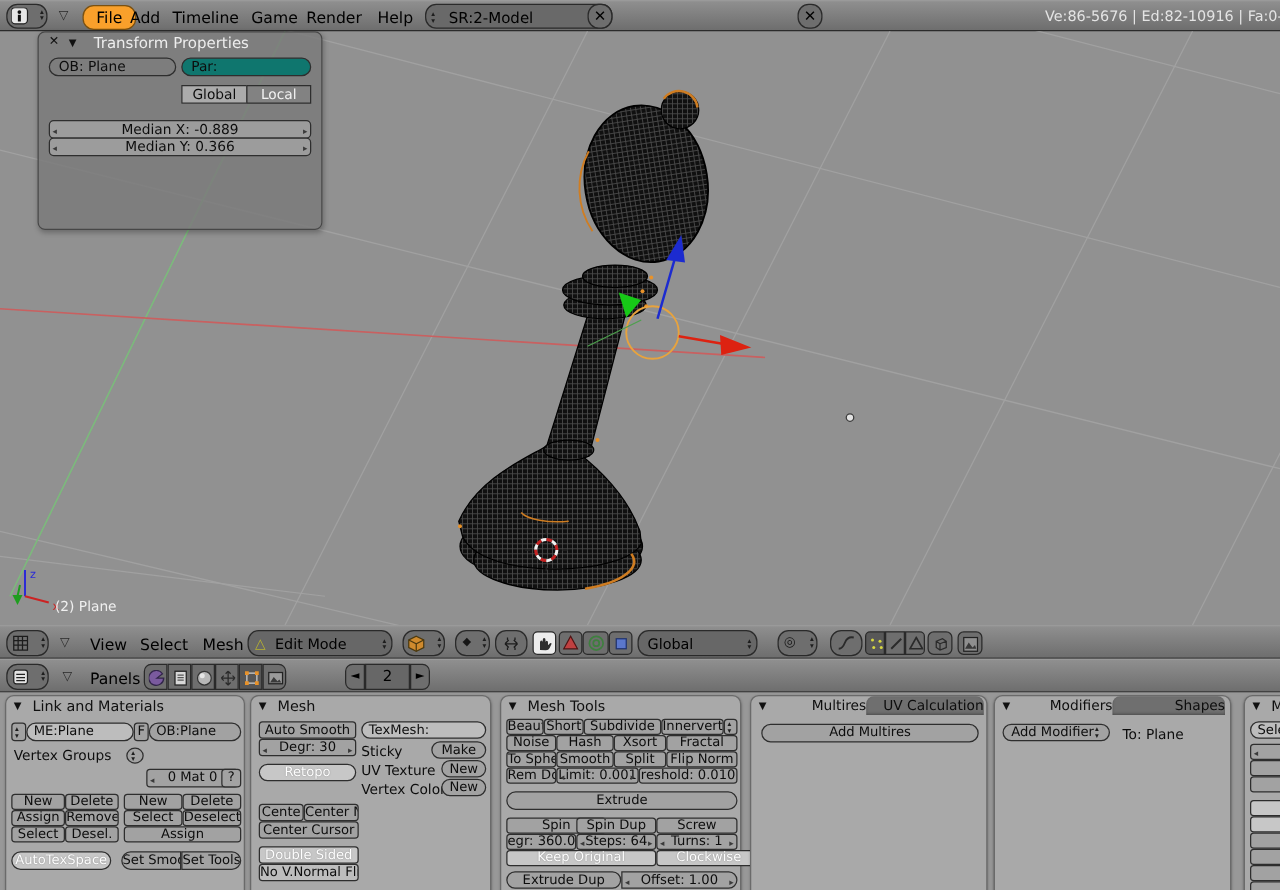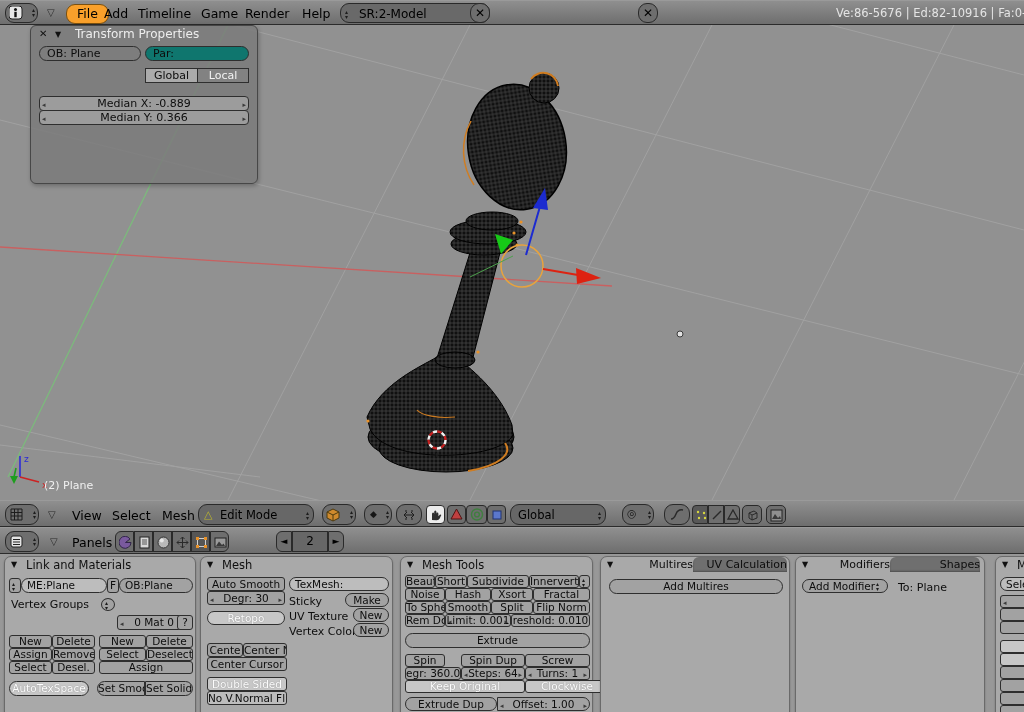--- a/index.html
+++ b/index.html
@@ -384,21 +384,21 @@
   <div class="b" style="left:47px;top:104px;width:43px">Desel.</div>
 
   <div class="b" style="left:94px;top:78px;width:47px">New</div>
   <div class="b" style="left:141px;top:78px;width:47px">Delete</div>
   <div class="b" style="left:94px;top:91px;width:47px">Select</div>
   <div class="b" style="left:141px;top:91px;width:47px">Deselect</div>
   <div class="b" style="left:94px;top:104px;width:94px">Assign</div>
 
   <div class="b lit rnd" style="left:4px;top:124px;width:80px;height:15px;line-height:13px">AutoTexSpace</div>
   <div class="b" style="left:92px;top:124px;width:48px;height:15px;line-height:13px;border-radius:8px 0 0 8px">Set Smoo</div>
-  <div class="b" style="left:140px;top:124px;width:48px;height:15px;line-height:13px;border-radius:0 8px 8px 0">Set Solid</div>
+  <div class="b" style="left:140px;top:124px;width:48px;height:15px;line-height:13px;border-radius:0 8px 8px 0">Set Tools</div>
 </div>
 
 <div class="panel" style="left:200px;width:193px">
   <span class="phead-arrow">▼</span>
   <span class="ptitle">Mesh</span>
 
   <div class="b" style="left:6px;top:20px;width:78px;height:14px;line-height:12px">Auto Smooth</div>
   <div class="b val" style="left:6px;top:34px;width:78px;height:14px;line-height:12px">Degr: 30</div>
   <div class="b lit rnd" style="left:6px;top:54px;width:78px;height:14px;line-height:12px">Retopo</div>
 
@@ -442,21 +442,21 @@
   <div class="b" style="left:44px;top:44px;width:46px">Smooth</div>
   <div class="b" style="left:90px;top:44px;width:42px">Split</div>
   <div class="b" style="left:132px;top:44px;width:57px">Flip Norm</div>
 
   <div class="b" style="left:4px;top:57px;width:40px">Rem Dou</div>
   <div class="b val" style="left:44px;top:57px;width:66px">Limit: 0.001</div>
   <div class="b" style="left:110px;top:57px;width:79px">reshold: 0.010</div>
 
   <div class="b rnd" style="left:4px;top:76px;width:185px;height:15px;line-height:13px">Extrude</div>
 
-  <div class="b" style="left:4px;top:97px;width:40px">Spin</div>
+  <div class="b" style="left:4px;top:97px;width:80px">Spin</div>
   <div class="b" style="left:60px;top:97px;width:64px">Spin Dup</div>
   <div class="b" style="left:124px;top:97px;width:65px">Screw</div>
 
   <div class="b" style="left:4px;top:110px;width:56px">egr: 360.00</div>
   <div class="b val" style="left:60px;top:110px;width:64px">Steps: 64</div>
   <div class="b val" style="left:124px;top:110px;width:65px">Turns: 1</div>
 
   <div class="b lit" style="left:4px;top:123px;width:120px">Keep Original</div>
   <div class="b lit" style="left:124px;top:123px;width:84px">Clockwise</div>
 

